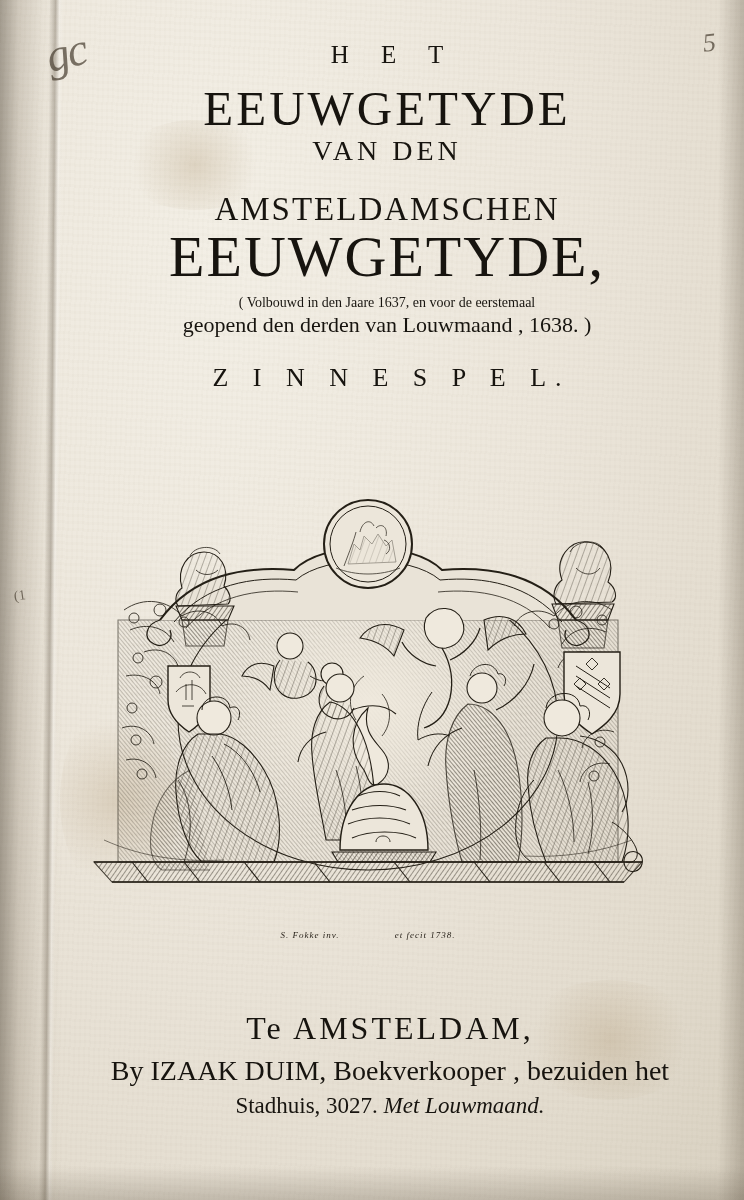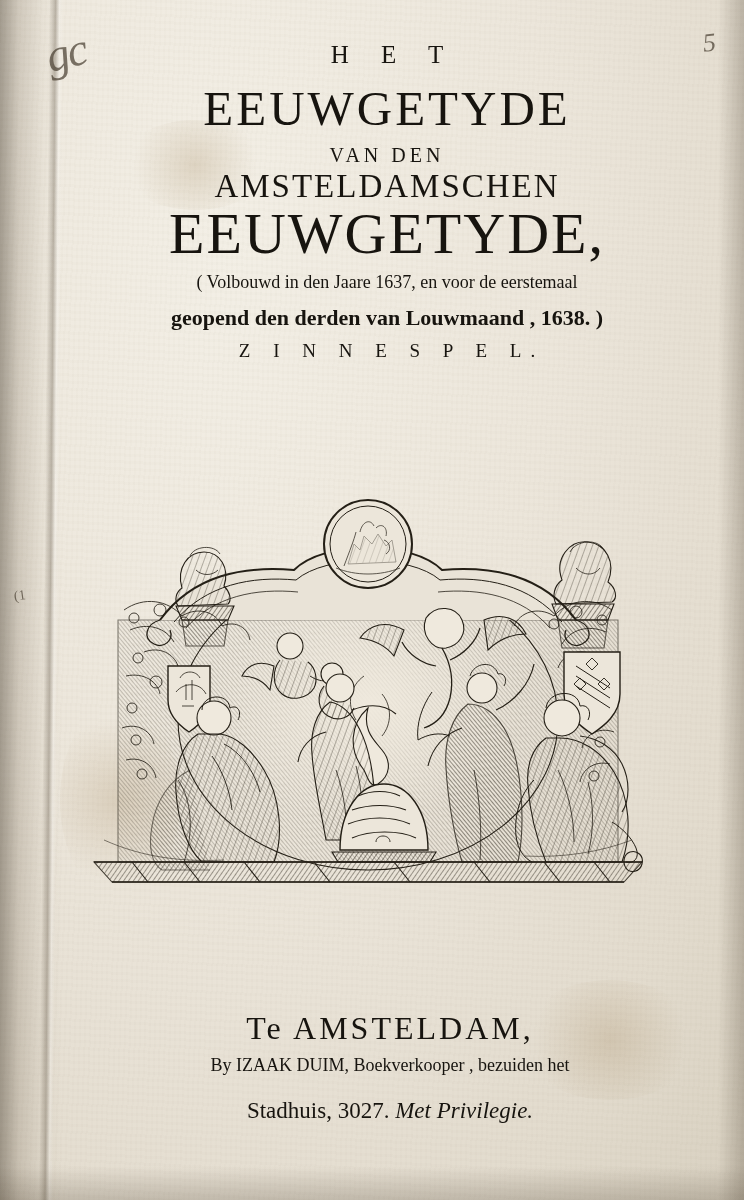--- a/index.html
+++ b/index.html
@@ -100,48 +100,47 @@
   }
   .l-het {
     font-size: 25px;
     letter-spacing: 13px;
     margin-left: 13px;
     margin-bottom: 16px;
   }
   .l-main {
     font-size: 49px;
     letter-spacing: 3px;
-    margin-bottom: 12px;
+    margin-bottom: 4px;
   }
   .l-vanden {
-    font-size: 20px;
+    font-size: 28px;
     letter-spacing: 4px;
-    margin-bottom: 4px;
+    margin-bottom: 27px;
   }
   .l-amst {
     font-size: 33px;
     letter-spacing: 2px;
   }
   .l-schouw {
     font-size: 58px;
     letter-spacing: 2px;
     margin-bottom: 10px;
   }
   .l-sub {
-    font-size: 18px;
+    font-size: 14px;
     letter-spacing: 0px;
-    margin-bottom: 16px;
+    margin-bottom: 4px;
   }
   .l-sub2 {
     font-size: 22px;
-    margin-bottom: 12px;
-    font-weight: bold;
+    margin-bottom: 28px;
   }
   .l-genre {
-    font-size: 19px;
+    font-size: 26px;
     letter-spacing: 9px;
     margin-left: 9px;
     margin-bottom: 16px;
   }
 
   
   .engraving-wrap {
     position: absolute;
     left: 64px;
     top: 470px;
@@ -173,23 +172,23 @@
     top: 1010px;
     text-align: center;
   }
   .imp1 {
     font-size: 32px;
     letter-spacing: 3px;
     margin-bottom: 8px;
     white-space: nowrap;
   }
   .imp2 {
-    font-size: 18px;
+    font-size: 28px;
     letter-spacing: 0px;
-    margin-bottom: 22px;
+    margin-bottom: 6px;
     white-space: nowrap;
   }
   .imp3 {
     font-size: 23px;
     white-space: nowrap;
   }
   .imp3 i { font-style: italic; }
 </style>
 </head>
 <body>
@@ -391,21 +390,25 @@
           <path d="M312 372 c 0 -8 14 -8 14 0" stroke-width=".9"></path>
           <path d="M268 382 l 104 0 l -6 10 l -92 0 Z" fill="url(#hatch)"></path>
         </g>
 
         <path d="M40 370 c 40 18 80 22 120 20 M460 386 c 40 2 76 -4 108 -16" stroke-width=".8" opacity=".7"></path>
       </g>
 
       <rect x="24" y="40" width="560" height="378" fill="none" stroke="none"></rect>
     </svg>
 
+    <div class="engraving-credit">
+      <span>S. Fokke inv.</span>
+      <span>et fecit 1738.</span>
+    </div>
   </div>
 
   <div class="imprint">
     <div class="imp1">Te AMSTELDAM,</div>
     <div class="imp2">By IZAAK DUIM, Boekverkooper , bezuiden het</div>
-    <div class="imp3"><span>Stadhuis, 3027. </span><i>Met Privilegie.</i></div>
+    <div class="imp3"><span>Stadhuis, 3027. </span><i>Met Louwmaand.</i></div>
   </div>
 
 </div>
 
 </body></html>

